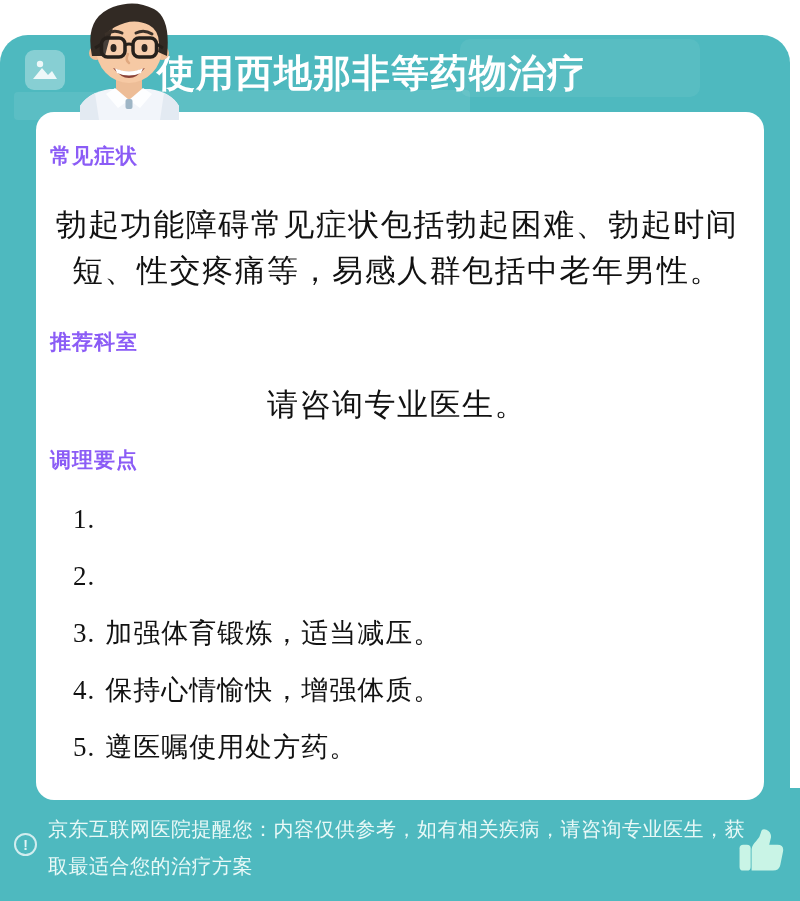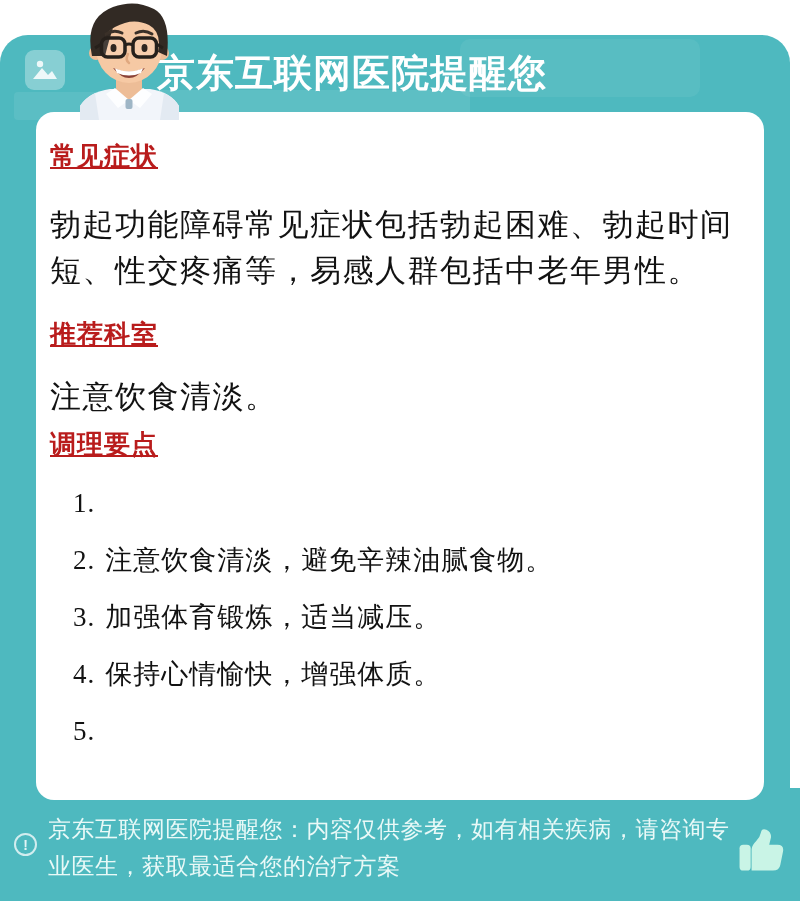--- a/index.html
+++ b/index.html
@@ -61,31 +61,32 @@
   }
   
   .card{
     position:absolute;left:36px;top:112px;width:728px;height:688px;
     background:var(--card-bg);
     border-radius:18px;
     padding:26px 20px 0 14px;
     z-index:2;
   }
   .card h2{
-    font-size:26px;font-weight:700;line-height:36px;
-    letter-spacing:1px;color:#b91c1c;text-decoration:underline;
+    font-size:21px;font-weight:700;line-height:36px;
+    letter-spacing:1px;color:#8b5cf6;
   }
   .card .body-text{
     font-size:31px;line-height:46px;letter-spacing:1.5px;
     color:var(--text-color);
+    text-align:center;
   }
   .sec0 .body-text{margin-top:28px;}
-  .sec1 h2{margin-top:22px;}
+  .sec1 h2{margin-top:30px;}
   .sec1 .body-text{margin-top:22px;}
-  .sec2 h2{margin-top:6px;}
+  .sec2 h2{margin-top:14px;}
   .points-list{
     list-style:none;
     margin:24px 0 0 23px;
   }
   .points-list li{
     display:flex;align-items:baseline;
     font-size:27px;line-height:34px;letter-spacing:1px;
     margin-bottom:23px;
   }
   .points-list .num{
@@ -107,21 +108,21 @@
     margin-top:22px;margin-right:11px;
     border:2px solid rgba(255,255,255,0.75);
     border-radius:50%;
     display:flex;align-items:center;justify-content:center;
     font-size:14px;font-weight:700;
     color:rgba(255,255,255,0.85);
     line-height:1;
   }
   .disclaimer{
     width:700px;
-    font-size:23px;line-height:37px;letter-spacing:0.5px;
+    font-size:20px;line-height:37px;letter-spacing:0.5px;
     color:var(--footer-text-color);
     opacity:0.95;
   }
   .thumb-icon{
     flex:0 0 auto;
     width:50px;height:52px;
     margin-top:16px;margin-left:-14px;
     background:transparent;border:none;cursor:pointer;
     padding:0;
   }
@@ -178,51 +179,51 @@
     <ellipse cx="58.5" cy="46" rx="3" ry="4" fill="#2E2620"></ellipse>
     <ellipse cx="89.5" cy="46" rx="3" ry="4" fill="#2E2620"></ellipse>
 
     <path d="M73,52 Q70,58 74,61" stroke="#E0A87F" stroke-width="2.5" fill="none" stroke-linecap="round"></path>
 
     <path d="M58,66 Q74,86 90,66 Q74,73 58,66 Z" fill="#8A4237"></path>
     <path d="M60,66.5 Q74,72 88,66.5 L86,71 Q74,76 62,71 Z" fill="#FFFFFF"></path>
   </svg>
 </div>
 
-<div class="page-title">京东互联网医院提醒您</div>
+<div class="page-title">使用西地那非等药物治疗</div>
 
 <div class="card">
   <div class="section sec0">
     <h2>常见症状</h2>
     <p class="body-text">勃起功能障碍常见症状包括勃起困难、勃起时间短、性交疼痛等，易感人群包括中老年男性。</p>
   </div>
   <div class="section sec1">
     <h2>推荐科室</h2>
-    <p class="body-text">注意饮食清淡。</p>
+    <p class="body-text">请咨询专业医生。</p>
   </div>
   <div class="section sec2">
     <h2>调理要点</h2>
     <ol class="points-list">
       <li>
         <span class="num">1.</span>
       </li>
       <li>
         <span class="num">2.</span>
-        <span>注意饮食清淡，避免辛辣油腻食物。</span>
       </li>
       <li>
         <span class="num">3.</span>
         <span>加强体育锻炼，适当减压。</span>
       </li>
       <li>
         <span class="num">4.</span>
         <span>保持心情愉快，增强体质。</span>
       </li>
       <li>
         <span class="num">5.</span>
+        <span>遵医嘱使用处方药。</span>
       </li>
     </ol>
   </div>
 </div>
 
 <div class="footer-content">
   <span class="info-icon">!</span>
   <div class="disclaimer">京东互联网医院提醒您：内容仅供参考，如有相关疾病，请咨询专业医生，获取最适合您的治疗方案</div>
   <button class="thumb-icon" title="">
     <svg width="50" height="52" viewBox="0 0 54 52">

